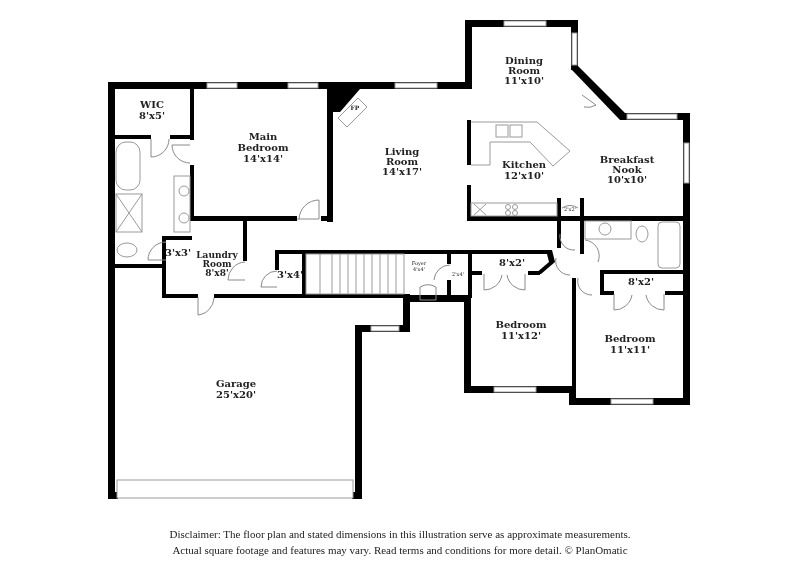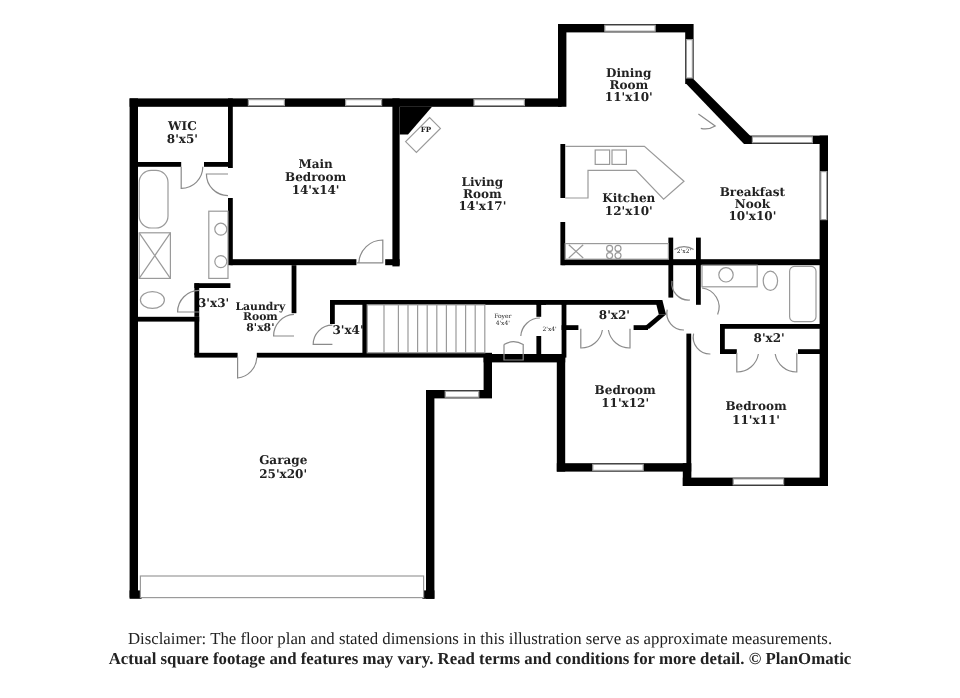--- a/index.html
+++ b/index.html
@@ -6,21 +6,21 @@
   body { width: 800px; height: 582px; position: relative; overflow: hidden; font-family: "DejaVu Serif", serif; }
   #plan { position: absolute; left: 0; top: 0; width: 800px; height: 582px; }
   .wall { fill: #000; }
   .thin { stroke: #9a9a9a; stroke-width: 1; fill: none; }
   .win { fill: #fff; stroke: #9a9a9a; stroke-width: 1; }
   .door { stroke: #8a8a8a; stroke-width: 1; fill: none; }
   .lbl { font-family: "DejaVu Serif", serif; font-weight: bold; fill: #222; text-anchor: middle; }
   .lbl-lg { font-size: 10px; }
   .lbl-sm { font-size: 9px; }
   .lbl-xs { font-size: 5px; font-weight: normal; }
-  .disclaimer { position: absolute; left: 0; width: 800px; text-align: center; font-family: "Liberation Serif", serif; font-size: 14px; color: #222; line-height: 16px; }
+  .disclaimer { position: absolute; left: 0; width: 800px; text-align: center; font-family: "Liberation Serif", serif; font-size: 11px; color: #222; line-height: 16px; }
 </style>
 </head>
 <body>
 
 <svg id="plan" viewBox="0 0 800 582" xmlns="http://www.w3.org/2000/svg">
 
   <g>
 
     <rect class="wall" x="108" y="82" width="7" height="416"></rect>
 
@@ -230,13 +230,13 @@
     <text class="lbl lbl-lg" x="641" y="285">8'x2'</text>
     <text class="lbl lbl-lg" x="630" y="342">Bedroom</text>
     <text class="lbl lbl-lg" x="630" y="353">11'x11'</text>
 
     <text class="lbl lbl-lg" x="236" y="387">Garage</text>
     <text class="lbl lbl-lg" x="236" y="398">25'x20'</text>
   </g>
 </svg>
 
 <div class="disclaimer" style="top:526px;">Disclaimer: The floor plan and stated dimensions in this illustration serve as approximate measurements.</div>
-<div class="disclaimer" style="top:542px;font-weight:bold;">Actual square footage and features may vary. Read terms and conditions for more detail. © PlanOmatic</div>
+<div class="disclaimer" style="top:542px;">Actual square footage and features may vary. Read terms and conditions for more detail. © PlanOmatic</div>
 
 </body></html>

